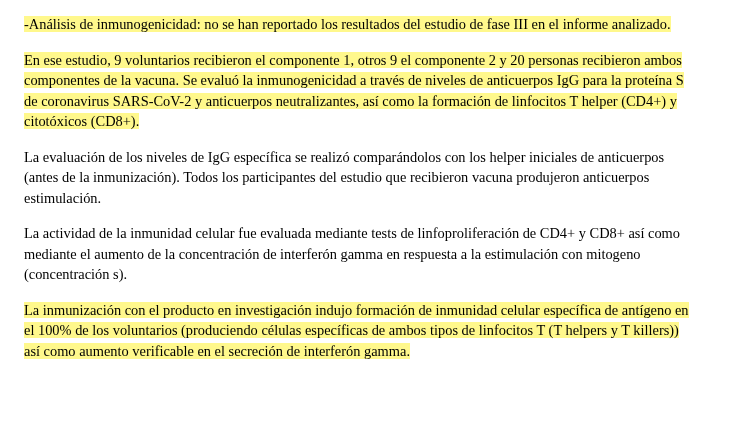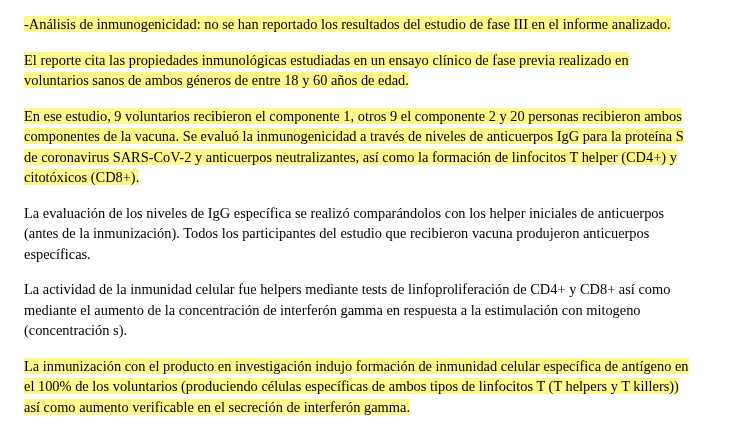--- a/index.html
+++ b/index.html
@@ -43,19 +43,18 @@
     display: block;
     height: 0;
   }
 </style>
 </head>
 <body>
 
 <div class="page">
   <div id="doc-body">
       <div class="para highlight"><span class="line">-Análisis de inmunogenicidad: no se han reportado los resultados del estudio de fase III en el informe analizado.</span></div>
-      <div class="para highlight"><span class="line">El reporte cita las propiedades inmunológicas estudiadas en un ensayo clínico de fase previa realizado en</span><span class="lbreak"></span><span class="line">voluntarios sanos de ambos géneros de entre 18 y 60 años de edad.</span></div>
       <div class="para highlight"><span class="line">En ese estudio, 9 voluntarios recibieron el componente 1, otros 9 el componente 2 y 20 personas recibieron ambos</span><span class="lbreak"></span><span class="line">componentes de la vacuna. Se evaluó la inmunogenicidad a través de niveles de anticuerpos IgG para la proteína S</span><span class="lbreak"></span><span class="line">de coronavirus SARS-CoV-2 y anticuerpos neutralizantes, así como la formación de linfocitos T helper (CD4+) y</span><span class="lbreak"></span><span class="line">citotóxicos (CD8+).</span></div>
-      <div class="para"><span class="line">La evaluación de los niveles de IgG específica se realizó comparándolos con los helper iniciales de anticuerpos</span><span class="lbreak"></span><span class="line">(antes de la inmunización). Todos los participantes del estudio que recibieron vacuna produjeron anticuerpos</span><span class="lbreak"></span><span class="line">específicas.</span></div>
-      <div class="para"><span class="line">La actividad de la inmunidad celular fue helpers mediante tests de linfoproliferación de CD4+ y CD8+ así como</span><span class="lbreak"></span><span class="line">mediante el aumento de la concentración de interferón gamma en respuesta a la estimulación con mitogeno</span><span class="lbreak"></span><span class="line">(concentración s).</span></div>
+      <div class="para"><span class="line">La evaluación de los niveles de IgG específica se realizó comparándolos con los helper iniciales de anticuerpos</span><span class="lbreak"></span><span class="line">(antes de la inmunización). Todos los participantes del estudio que recibieron vacuna produjeron anticuerpos</span><span class="lbreak"></span><span class="line">estimulación.</span></div>
+      <div class="para"><span class="line">La actividad de la inmunidad celular fue evaluada mediante tests de linfoproliferación de CD4+ y CD8+ así como</span><span class="lbreak"></span><span class="line">mediante el aumento de la concentración de interferón gamma en respuesta a la estimulación con mitogeno</span><span class="lbreak"></span><span class="line">(concentración s).</span></div>
       <div class="para highlight"><span class="line">La inmunización con el producto en investigación indujo formación de inmunidad celular específica de antígeno en</span><span class="lbreak"></span><span class="line">el 100% de los voluntarios (produciendo células específicas de ambos tipos de linfocitos T (T helpers y T killers))</span><span class="lbreak"></span><span class="line">así como aumento verificable en el secreción de interferón gamma.</span></div>
     </div>
 </div>
 
 </body></html>

